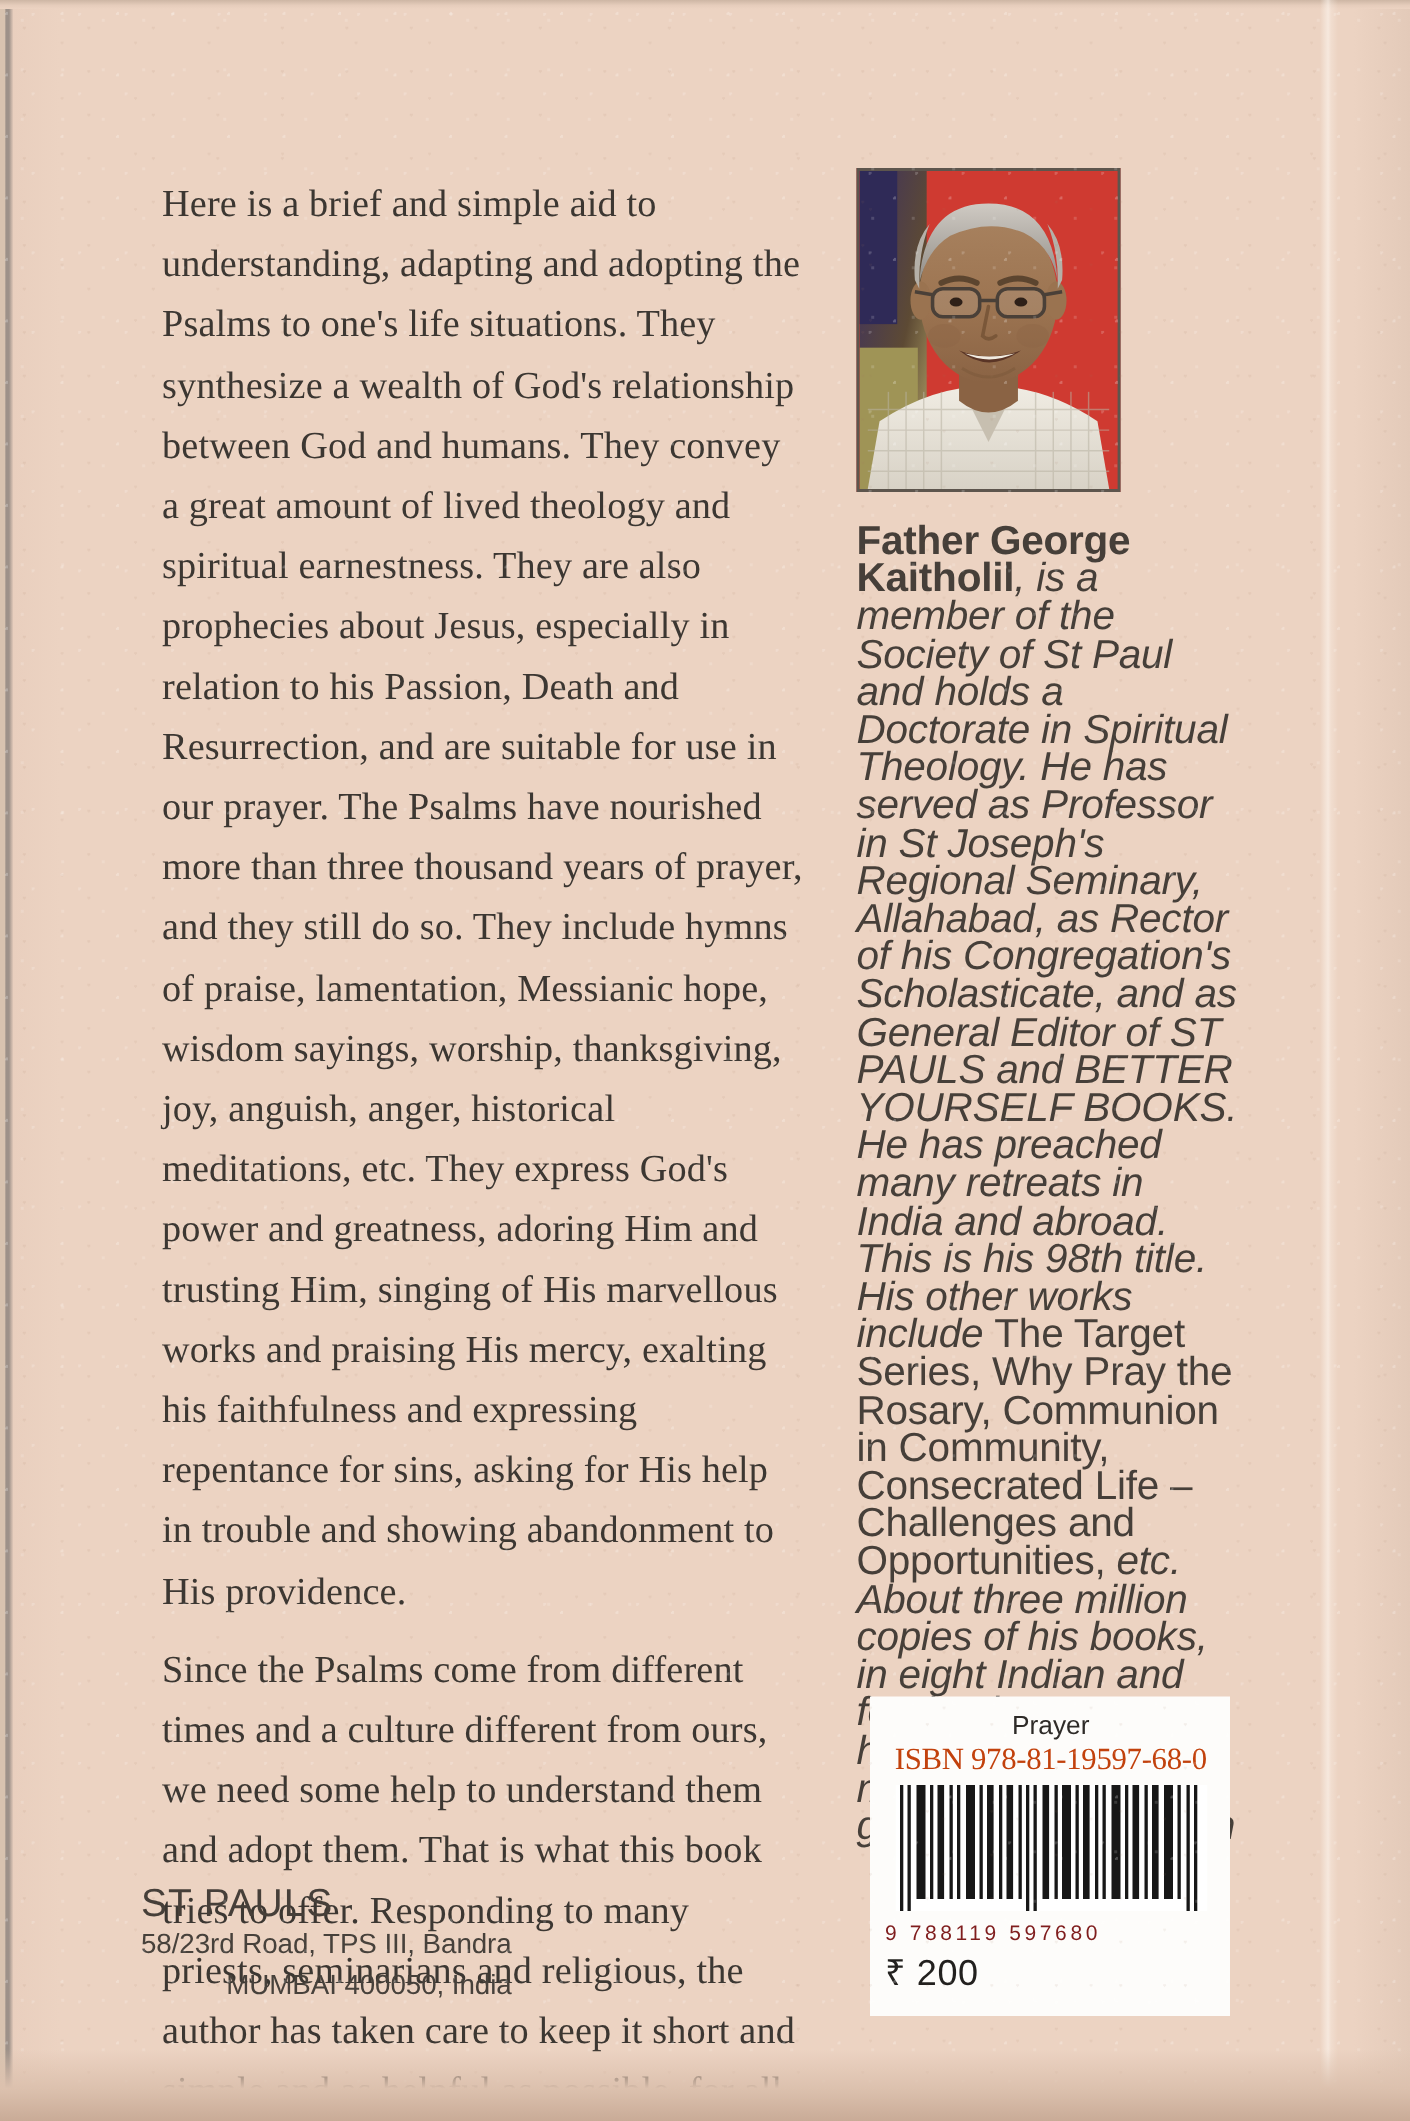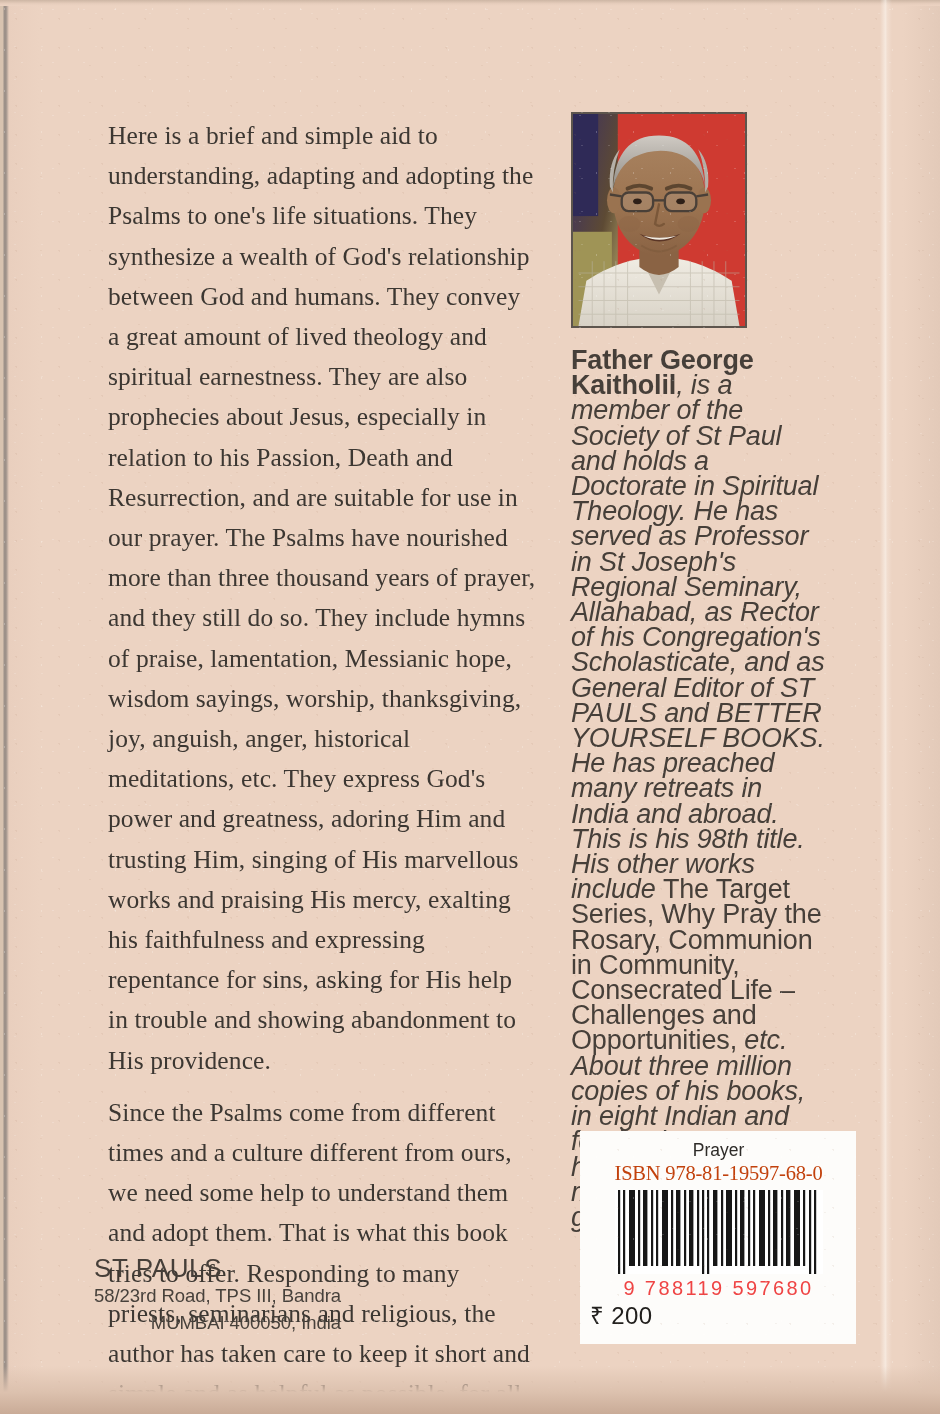--- a/index.html
+++ b/index.html
@@ -119,21 +119,21 @@
     letter-spacing: -.15px;
   }
   #bio .nm { font-weight: bold; font-style: normal; }
   #bio .roman { font-style: normal; }
 
   
   #barcode-block {
     position: absolute;
     left: 580px;
     top: 1131px;
-    width: 276px;
+    width: 240px;
     height: 213px;
     background: #fdfcfa;
     box-sizing: border-box;
     padding: 8px 9px 6px 10px;
   }
   #bc-category {
     text-align: center;
     font-family: "Liberation Sans", sans-serif;
     font-size: 17.5px;
     color: #2e2b28;
@@ -148,25 +148,25 @@
     letter-spacing: -.2px;
     margin-top: -1px;
   }
   #bc-bars {
     margin: 4px auto 0 auto;
     width: 208px;
     height: 84px;
     display: block;
   }
   #bc-digits {
-    text-align: center;
-    font-family: "Liberation Sans", sans-serif;
-    font-size: 20px;
+    text-align: left;
+    font-family: "Liberation Sans", sans-serif;
+    font-size: 14px;
     letter-spacing: 2.4px;
-    color: #ef4444;
+    color: #7f1d1d;
     line-height: 26px;
     margin-top: 1px;
   }
   #bc-price {
     text-align: left;
     font-family: "Liberation Sans", sans-serif;
     font-size: 24px;
     color: #22201e;
     line-height: 28px;
     padding-right: 6px;

